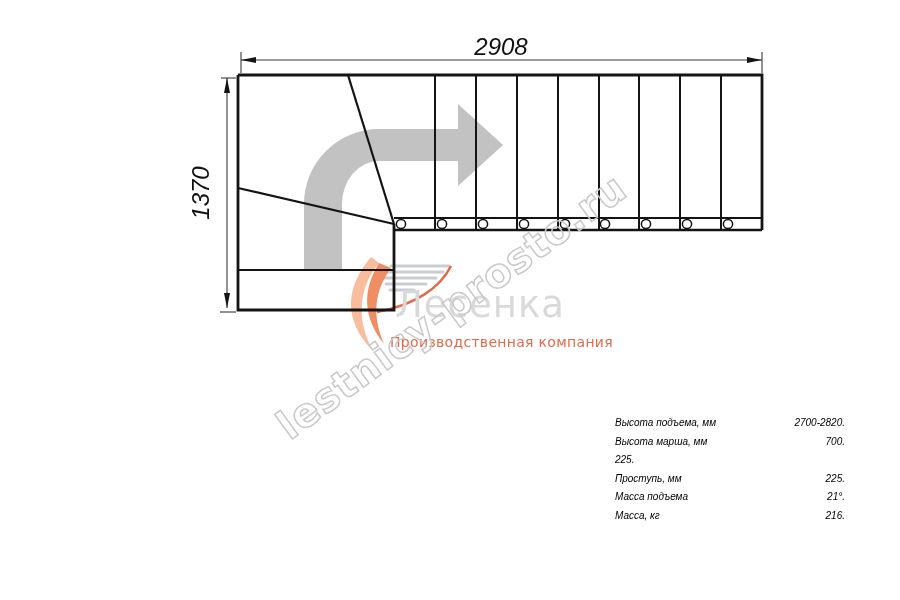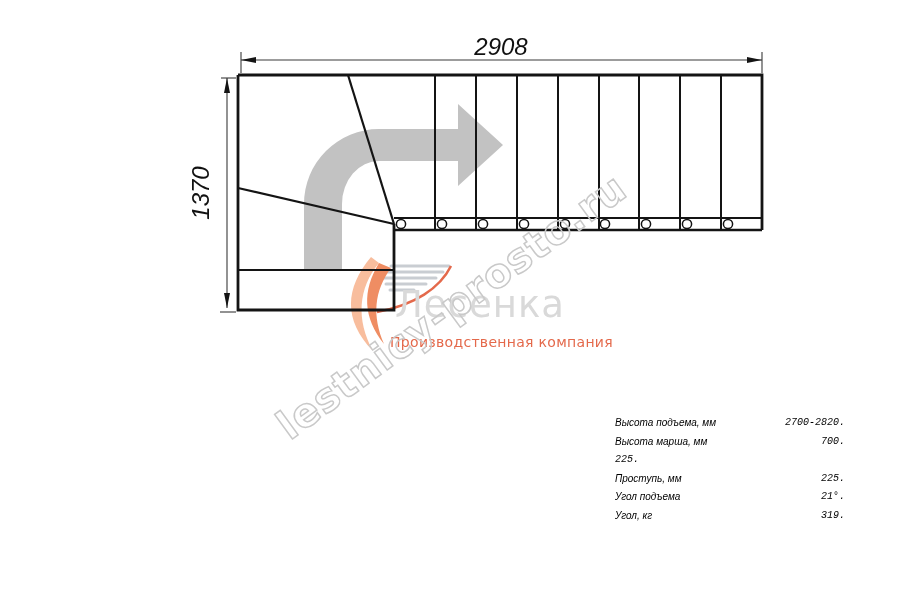--- a/index.html
+++ b/index.html
@@ -42,21 +42,21 @@
     font-style:italic;
     font-size:10px;
     color:#000;
   }
   .spec-row{
     display:flex;
     justify-content:space-between;
     line-height:18.6px;
     white-space:nowrap;
   }
-  .spec-value{text-align:right;font-family:Liberation Mono, monospace;}
+  .spec-value{text-align:right;}
 </style>
 </head>
 <body>
 
 <svg width="900" height="600" viewBox="0 0 900 600">
 
   <path d="M304,270 V204 A75,75 0 0 1 379,129 H458 V104 L503,145 L458,186 V161 H379 A37,43 0 0 0 342,204 V270 Z" fill="#c2c2c2"></path>
 
   <g>
     <g stroke-width="3" stroke-linecap="round" stroke="#c9cdd2">
@@ -140,20 +140,20 @@
     <span class="spec-value">700.</span>
   </div>
   <div class="spec-row">
     <span class="spec-value">225.</span>
   </div>
   <div class="spec-row">
     <span class="spec-label">Проступь, мм</span>
     <span class="spec-value">225.</span>
   </div>
   <div class="spec-row">
-    <span class="spec-label">Угол подъема</span>
+    <span class="spec-label">Масса подъема</span>
     <span class="spec-value">21°.</span>
   </div>
   <div class="spec-row">
-    <span class="spec-label">Угол, кг</span>
-    <span class="spec-value">319.</span>
+    <span class="spec-label">Масса, кг</span>
+    <span class="spec-value">216.</span>
   </div>
 </div>
 
 </body></html>

